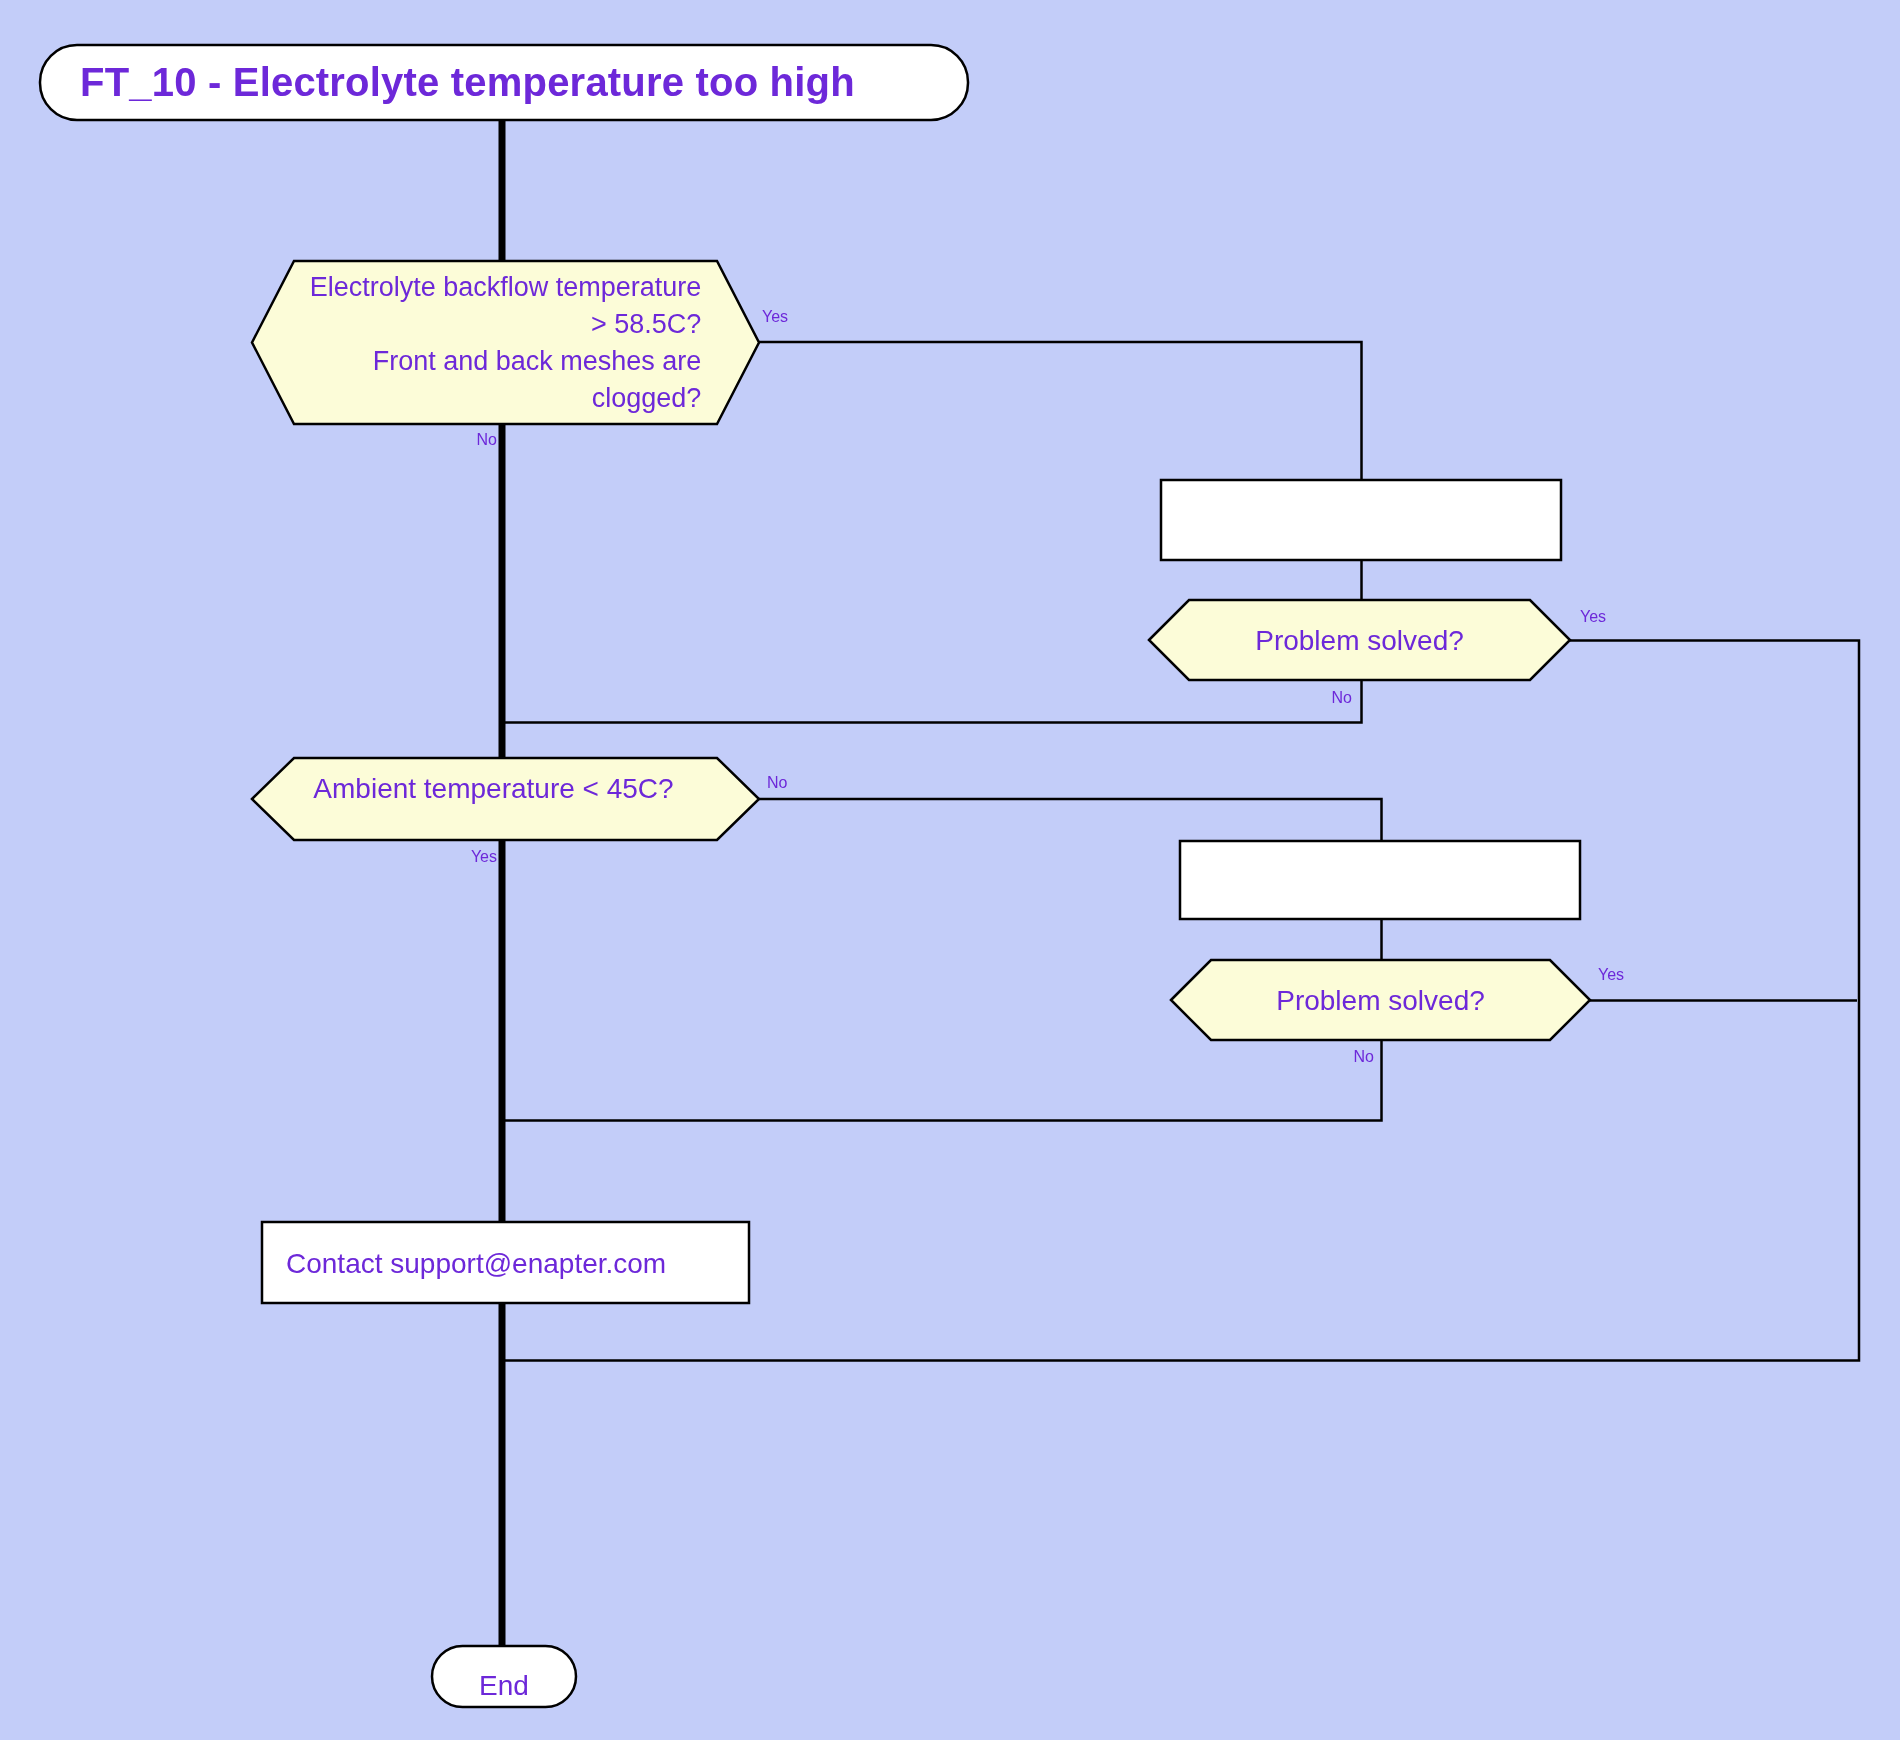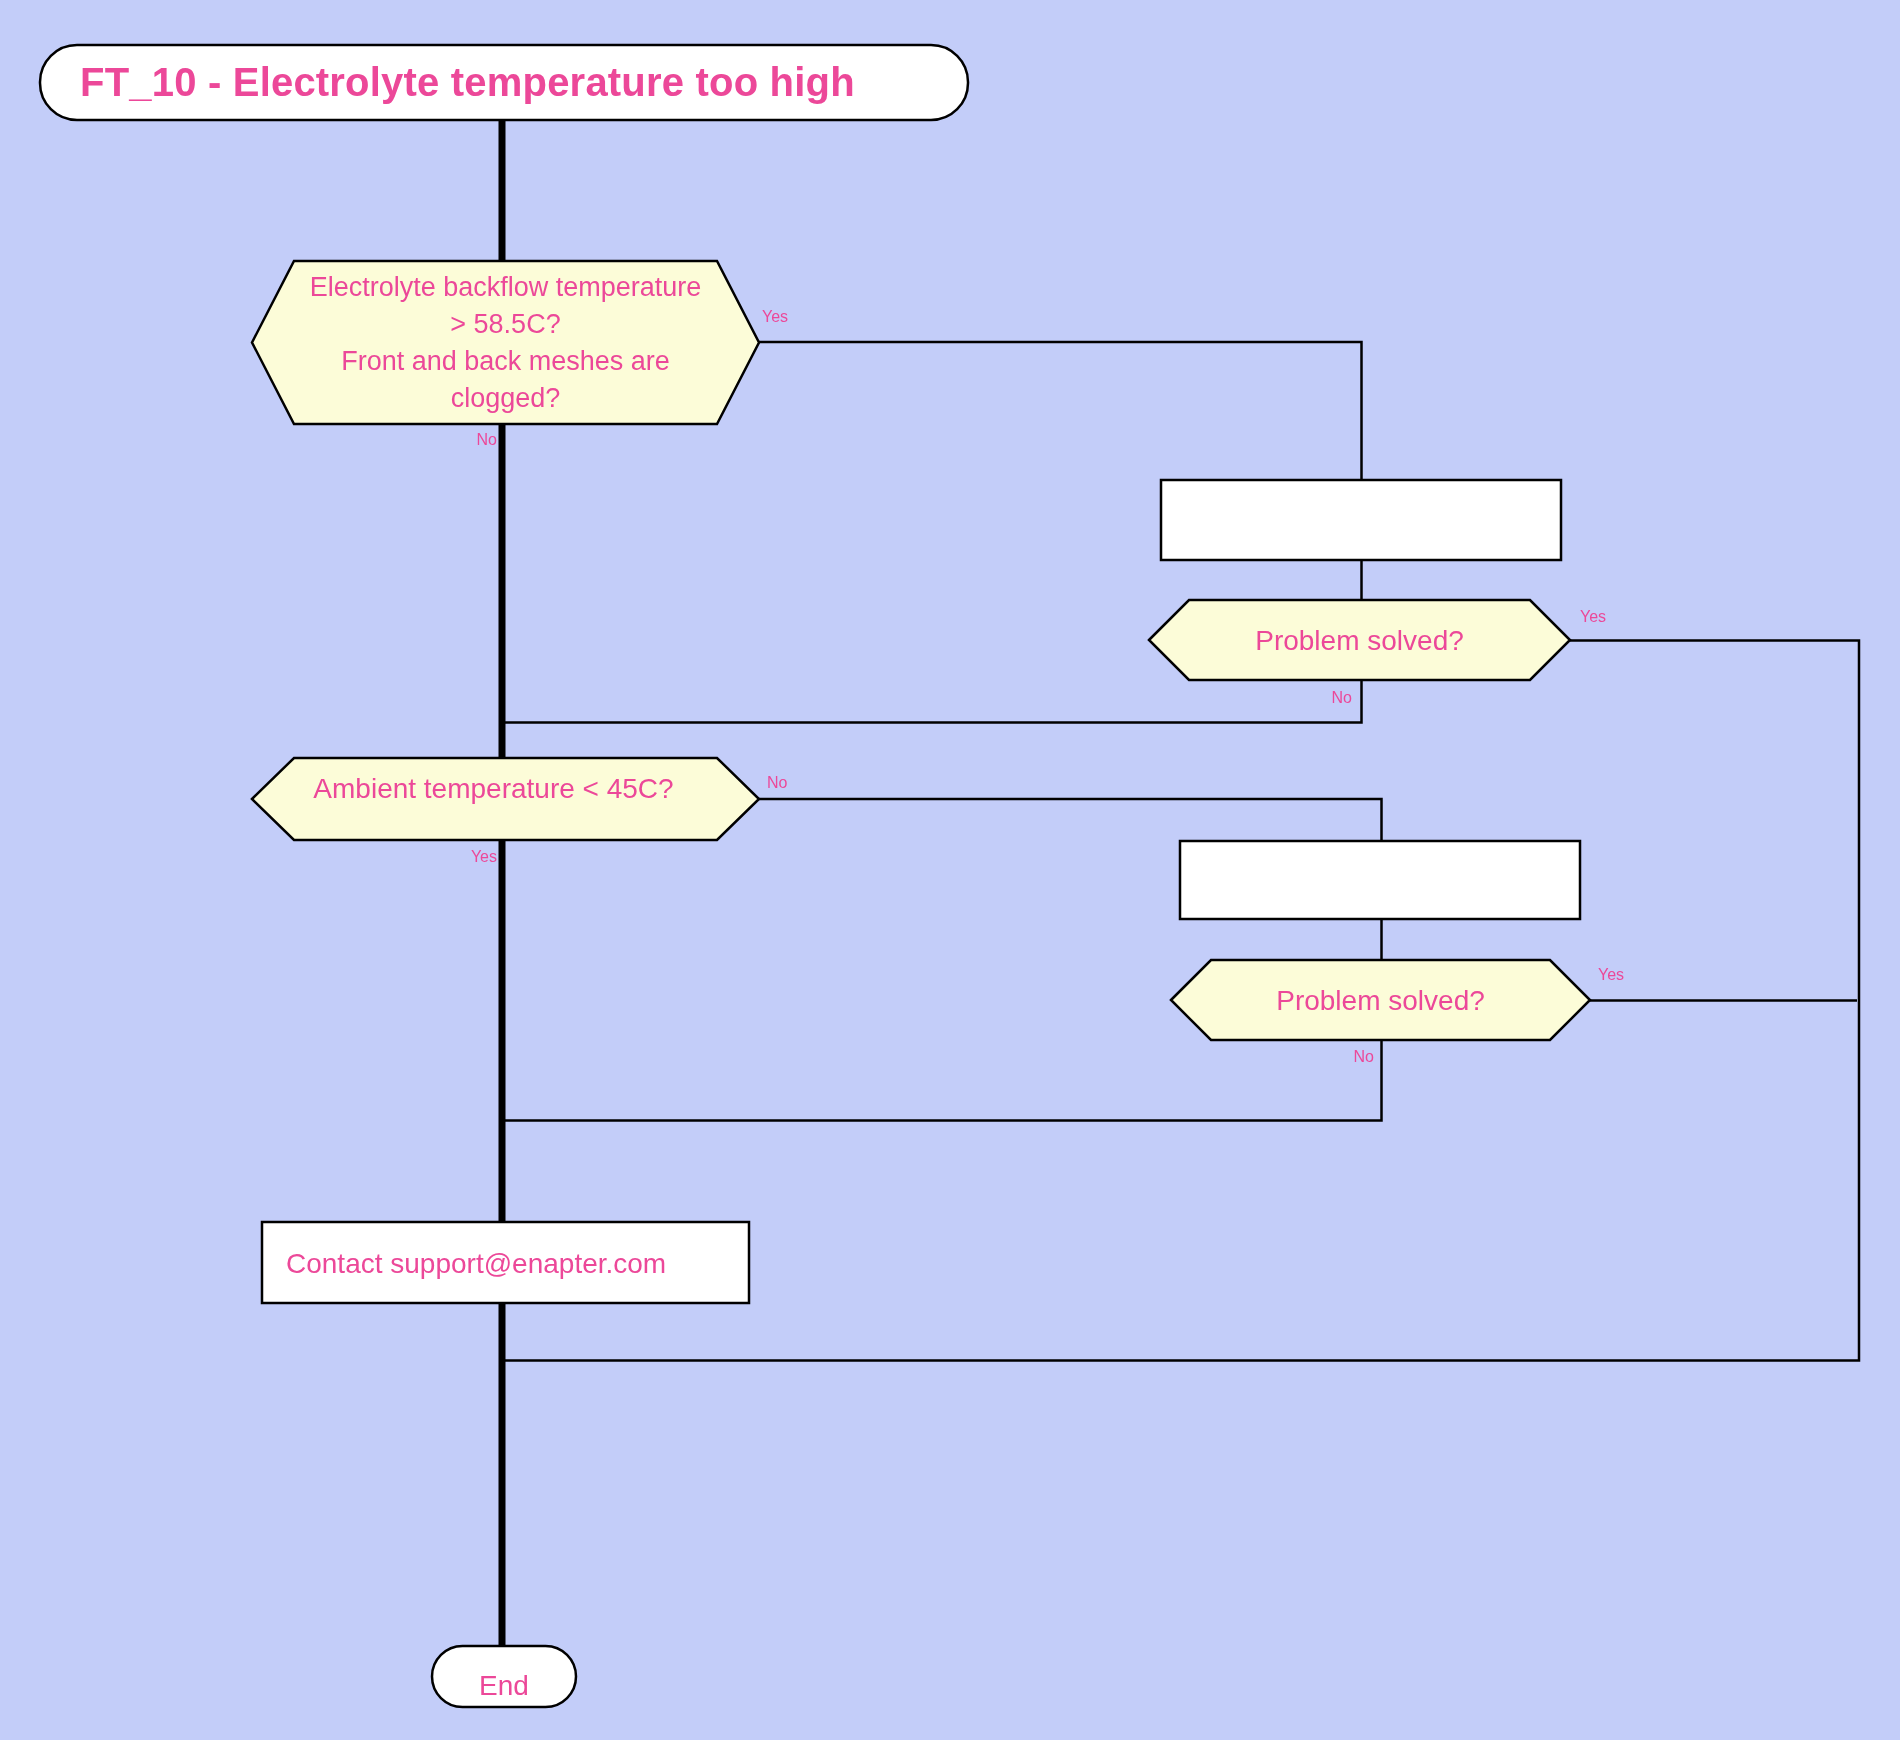--- a/index.html
+++ b/index.html
@@ -1,33 +1,33 @@
 <!DOCTYPE html>
 <html><head>
 <meta charset="utf-8">
 <style>
   html, body { margin: 0; padding: 0; }
   #canvas {
     position: relative;
     width: 1900px;
     height: 1740px;
     font-family: "Liberation Sans", sans-serif;
-    color: #ec4899;
+    color: #6d28d9;
     overflow: hidden;
   }
   #shapes { position: absolute; left: 0; top: 0; z-index: 0; }
   #shapes path { fill: none; stroke: #000; }
   #shapes polygon, #shapes rect.node { stroke: #000; stroke-width: 2.5; }
   .txt {
     position: absolute;
     z-index: 1;
     display: flex;
     align-items: center;
     justify-content: center;
-    text-align: center;
+    text-align: right;
     font-size: 28px;
     line-height: 37px;
     white-space: pre-line;
   }
   .txt.left { justify-content: flex-start; text-align: left; }
   .lbl {
     position: absolute;
     z-index: 1;
     font-size: 16px;
     line-height: 28px;

